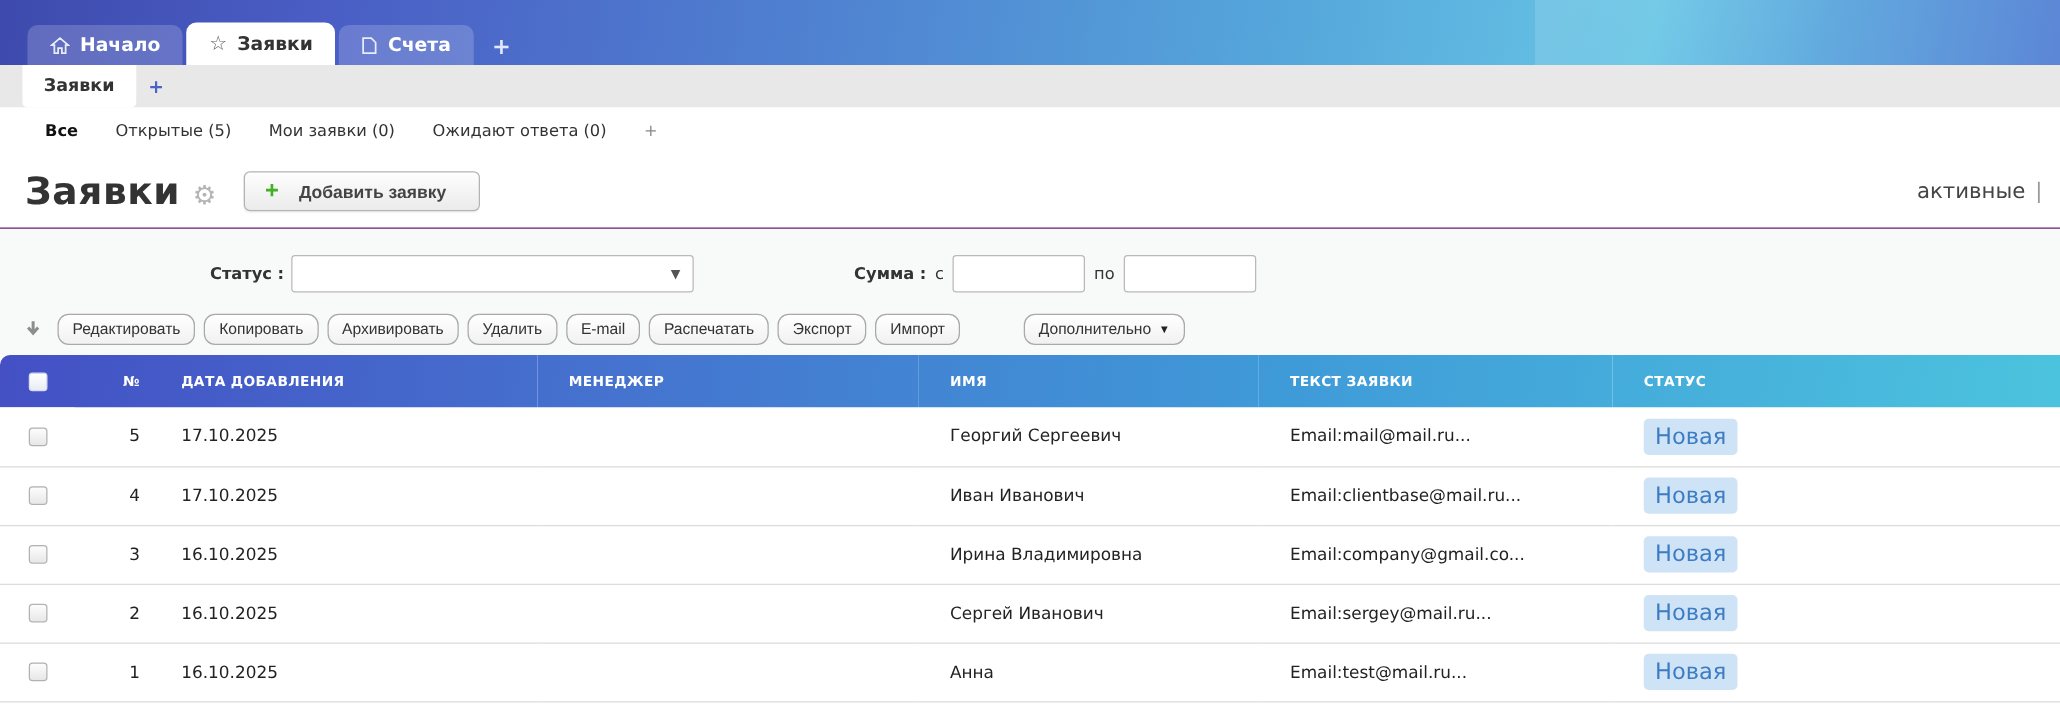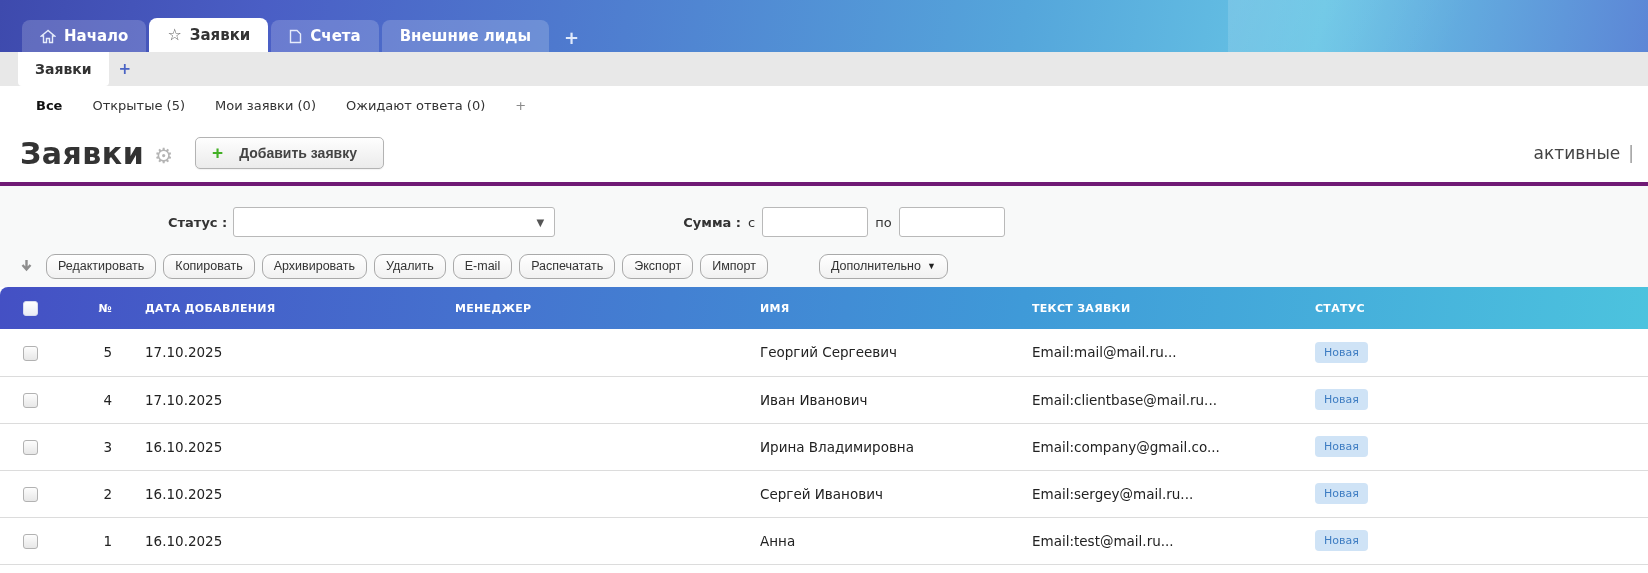--- a/index.html
+++ b/index.html
@@ -52,21 +52,21 @@
     background:linear-gradient(#fefefe,#ebebeb);
     border:1px solid #b3b3b3; border-radius:5px;
     font-size:14px; font-weight:bold; color:#444; cursor:pointer;
     box-shadow:0 1px 1px rgba(0,0,0,0.05);
   }
   .add-btn .plus { color:#43b025; font-size:19px; font-weight:bold; }
   .archive-toggle { margin-left:auto; font-size:17px; color:#444; display:flex; gap:8px; align-items:center; }
   .archive-toggle .sep { color:#999; }
 
   
-  .filter-panel { background:#f8f9f9; border-top:4px solid #701a75; padding-top:13px; }
+  .filter-panel { background:#f8f9f9; border-top:1px solid #701a75; padding-top:13px; }
   .filter-row { height:46px; display:flex; align-items:center; }
   .flabel { font-size:13px; font-weight:bold; color:#333; }
   .status-label { margin-left:168px; }
   .status-select {
     margin-left:6px; width:322px; height:30px;
     border:1px solid #b9b9b9; border-radius:3px; background:#fff;
     display:flex; align-items:center; justify-content:flex-end; padding-right:10px;
     color:#555; font-size:10px; cursor:pointer;
   }
   .sum-label { margin-left:128px; }
@@ -99,21 +99,21 @@
   .grid tbody tr { height:47px; border-bottom:1px solid #dcdcdc; background:#fff; }
   .grid tbody td { font-size:13.5px; color:#222; }
   .cbox {
     width:15px; height:15px; display:inline-block; vertical-align:middle;
     border:1px solid #b2b2b2; border-radius:3px;
     background:linear-gradient(#fdfdfd,#e7e7e7); cursor:pointer;
   }
   thead .cbox { border-color:#d7dcf0; background:linear-gradient(#ffffff,#e9ecf5); }
   .badge {
     display:inline-block; padding:4px 9px; border-radius:4px;
-    background:#cfe3f6; color:#3d7cc2; font-size:11px; cursor:pointer;
+    background:#cfe3f6; color:#3d7cc2; font-size:18px; cursor:pointer;
   }
 </style>
 </head>
 <body>
 
 <div class="topbar">
   <div class="tab">
     <span class="ticon">
       <svg width="16" height="15" viewBox="0 0 16 15">
           <path d="M8 1.5 L1.5 7 H3.5 V13.5 H6.5 V9.5 H9.5 V13.5 H12.5 V7 H14.5 Z" fill="none" stroke="#e6ecfa" stroke-width="1.4"></path>
@@ -125,23 +125,20 @@
     <span class="ticon">☆</span>
     <span>Заявки</span>
   </div>
   <div class="tab">
     <span class="ticon">
       <svg width="13" height="15" viewBox="0 0 13 15">
           <path d="M1.5 1.5 H8 L11.5 5 V13.5 H1.5 Z" fill="none" stroke="#e6ecfa" stroke-width="1.4"></path>
         </svg>
     </span>
     <span>Счета</span>
-  </div>
-  <div class="tab">
-    <span>Внешние лиды</span>
   </div>
   <span class="tab-plus">+</span>
 </div>
 
 <div class="subtabs">
   <div class="subtab active">
     <span>Заявки</span>
   </div>
   <span class="subtab-plus">+</span>
 </div>

